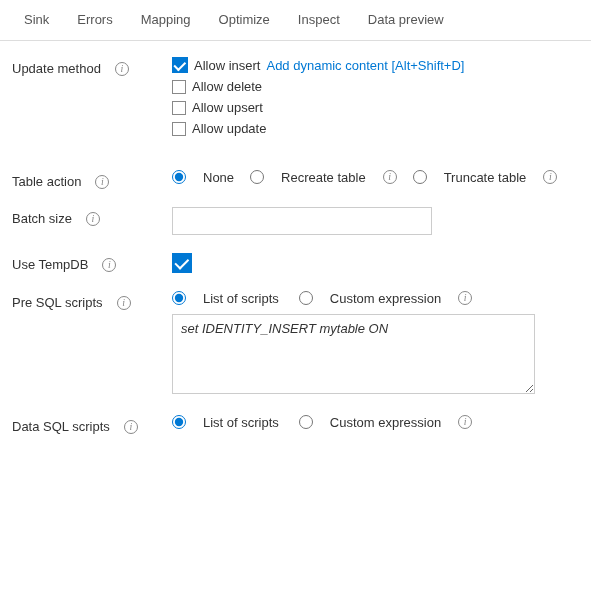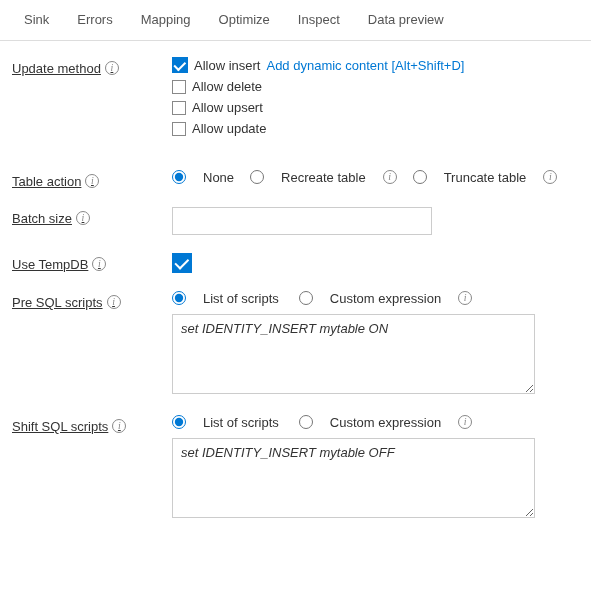--- a/index.html
+++ b/index.html
@@ -44,22 +44,22 @@
       align-items: flex-start;
       margin-bottom: 18px;
     }
     .form-label {
       width: 160px;
       min-width: 160px;
       padding-top: 4px;
       color: #333;
       font-size: 13px;
       display: flex;
-      gap: 4px;
-      text-decoration: underline;
+      align-items: center;
+      gap: 14px;
     }
     .form-control {
       flex: 1;
     }
 
     
     .info-icon {
       display: inline-flex;
       align-items: center;
       justify-content: center;
@@ -344,37 +344,36 @@
         <div class="script-actions">
           <button class="action-btn">+</button>
           <button class="action-btn delete">🗑</button>
         </div>
       </div>
     </div>
   </div>
 
   <div class="form-row">
     <div class="form-label">
-      <span>Shift SQL scripts</span>
+      <span>Data SQL scripts</span>
       <span class="info-icon">i</span>
     </div>
     <div class="form-control">
       <div class="radio-options-row">
         <div class="radio-item">
           <input type="radio" class="radio-input" name="post-sql-type" checked="" style="">
           <span class="radio-label">List of scripts</span>
         </div>
         <div class="radio-item">
           <input type="radio" class="radio-input" name="post-sql-type" style="">
           <span class="radio-label">Custom expression</span>
           <span class="info-icon">i</span>
         </div>
       </div>
       <div class="scripts-wrapper">
-        <textarea class="script-textarea" style="">set IDENTITY_INSERT mytable OFF</textarea>
         <div class="script-actions">
           <button class="action-btn">+</button>
           <button class="action-btn delete">🗑</button>
         </div>
       </div>
     </div>
   </div>
 
 </div>
 

